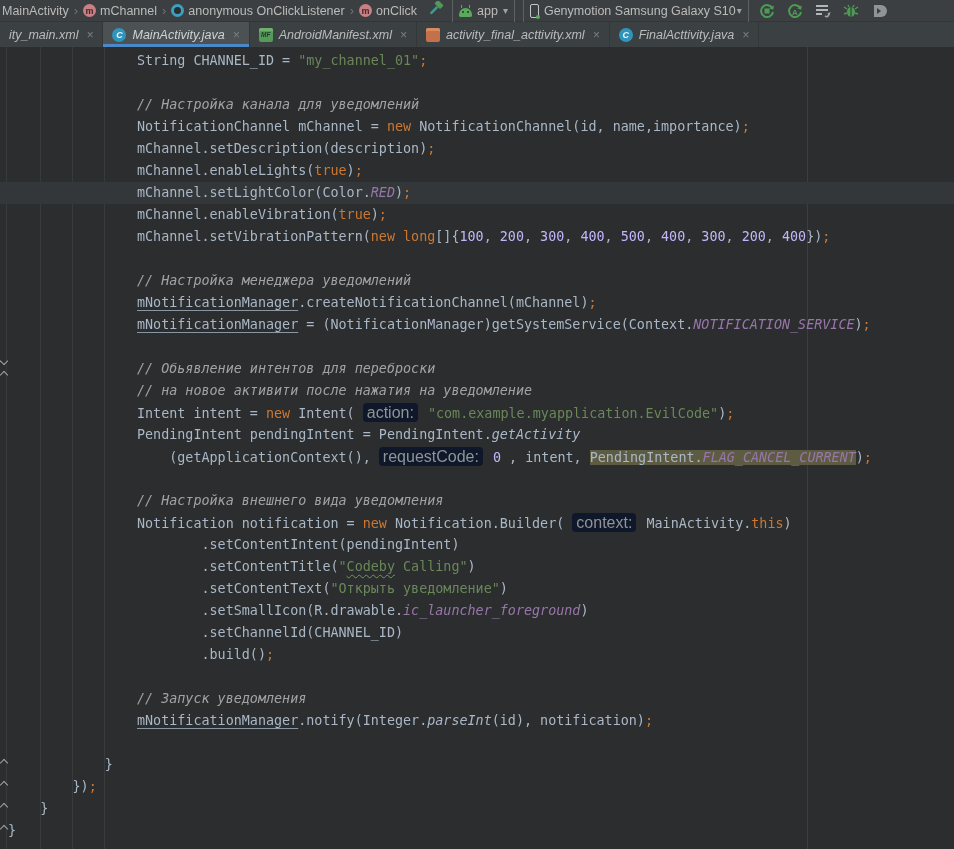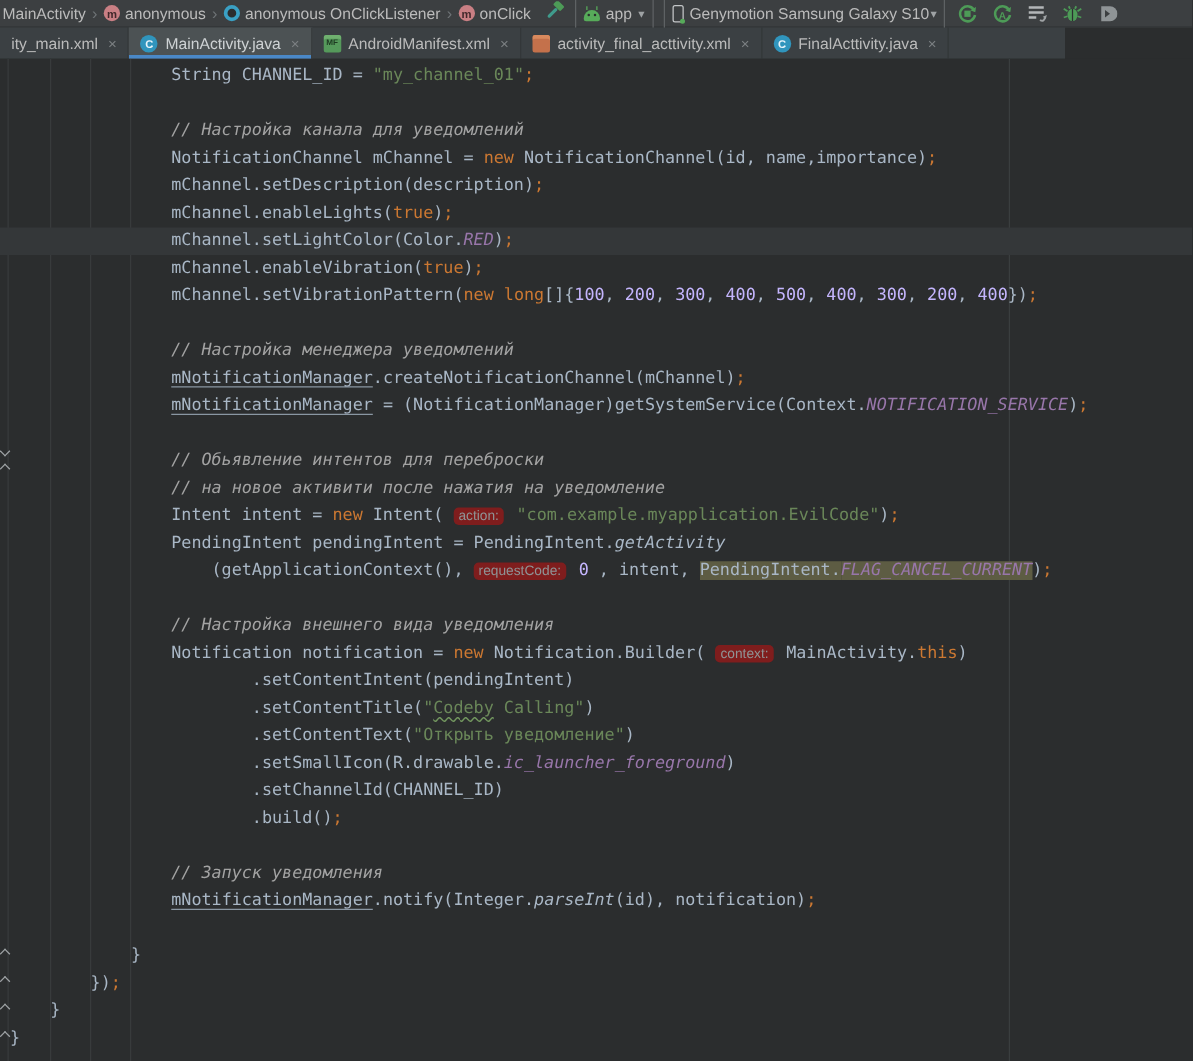--- a/index.html
+++ b/index.html
@@ -28,23 +28,23 @@
   .droid-ic { position:relative; width:13px; height:9px; background:#57ab5a;
               border-radius:7px 7px 2px 2px; margin-top:3px; }
   .droid-ic::before { content:""; position:absolute; left:3px; top:3px; width:2px; height:2px;
               border-radius:50%; background:#2c2f30; box-shadow:5px 0 0 #2c2f30; }
   .droid-ic::after { content:""; position:absolute; left:2px; top:-3px; width:1px; height:3px;
               background:#57ab5a; box-shadow:8px 0 0 #57ab5a; transform:rotate(0deg); }
   .actions { display:flex; align-items:center; gap:12px; margin-left:10px; }
   .actions svg { display:block; cursor:pointer; }
 
   
-  .tabbar { position:absolute; top:22px; left:0; width:852px; height:25px;
+  .tabbar { position:absolute; top:22px; left:0; width:954px; height:25px;
             background:#3b4043; display:flex; align-items:stretch;
-            color:#bbbbbb; font-size:12.5px; }
+            color:#bbbbbb; font-size:12.5px;font-style:italic; }
   .tab { display:flex; align-items:center; gap:6px; padding:0 9px;
          border-right:1px solid #333739; cursor:pointer; white-space:nowrap; }
   .tab.active { background:#4c5254; color:#ced2d4; box-shadow:inset 0 -3px 0 #4a88c7; }
   .tab .close { color:#7c8083; font-size:12px; margin-left:2px; cursor:pointer; }
   .ficon { width:14px; height:14px; display:inline-flex; align-items:center;
            justify-content:center; font-weight:bold; flex:none; }
   .java-class-ic { border-radius:50%; background:#3095bd; color:#e9f5fb; font-size:9px; }
   .manifest-ic { border-radius:2px; background:#55995b; color:#1e3a22; font-size:6.5px;
                  box-shadow:inset 0 3px 0 #6fb06f; }
   .layout-ic { border-radius:2px; background:#c4714b; color:#5a2c14; font-size:6.5px;
@@ -63,42 +63,42 @@
   .t-d  { color:#a9b7c6;margin-top:20px; }
   .t-k  { color:#cc7832; }
   .t-s  { color:#6a8759; }
   .t-n  { color:#c4b5fd; }
   .t-c  { color:#a3a3a3;font-style:italic; }
   .t-cn { color:#9876aa; font-style:italic; }
   .t-sm { font-style:italic; }
   .t-fl { text-decoration:underline; text-underline-offset:3px; text-decoration-color:#8a97a3; }
   .t-sel { background:#5d5c43; }
   .t-wavy { text-decoration:underline wavy #72975e; text-decoration-thickness:1px; text-underline-offset:3px; }
-  .t-hint { background:#7f1d1d; color:#8f9496; border-radius:4px; font-size:11px;
+  .t-hint { background:#0f172a; color:#8f9496; border-radius:4px; font-size:16px;
             padding:1px 4px; margin-right:2px; font-family:"Liberation Sans", sans-serif; }
   .fold { position:absolute; left:0; width:9px; height:10px; cursor:pointer; }
   .fold::before { content:""; position:absolute; left:1px; width:5px; height:5px;
                   border-right:1.6px solid #9fa3a6; border-bottom:1.6px solid #9fa3a6; }
   .fold.down::before { top:1px; transform:rotate(45deg); }
   .fold.up::before   { top:4px; transform:rotate(-135deg); }
 </style>
 </head>
 <body>
 
 <div id="root">
 
   <div class="topbar">
     <div class="crumbs">
       <span class="crumb">
         <span>MainActivity</span>
       </span>
       <span class="crumb-sep">›</span>
       <span class="crumb">
         <span class="mini-icon method-ic">m</span>
-        <span>anonymous</span>
+        <span>mChannel</span>
       </span>
       <span class="crumb-sep">›</span>
       <span class="crumb">
         <span class="mini-icon class-ic-bc"></span>
         <span>anonymous OnClickListener</span>
       </span>
       <span class="crumb-sep">›</span>
       <span class="crumb">
         <span class="mini-icon method-ic">m</span>
         <span>onClick</span>

